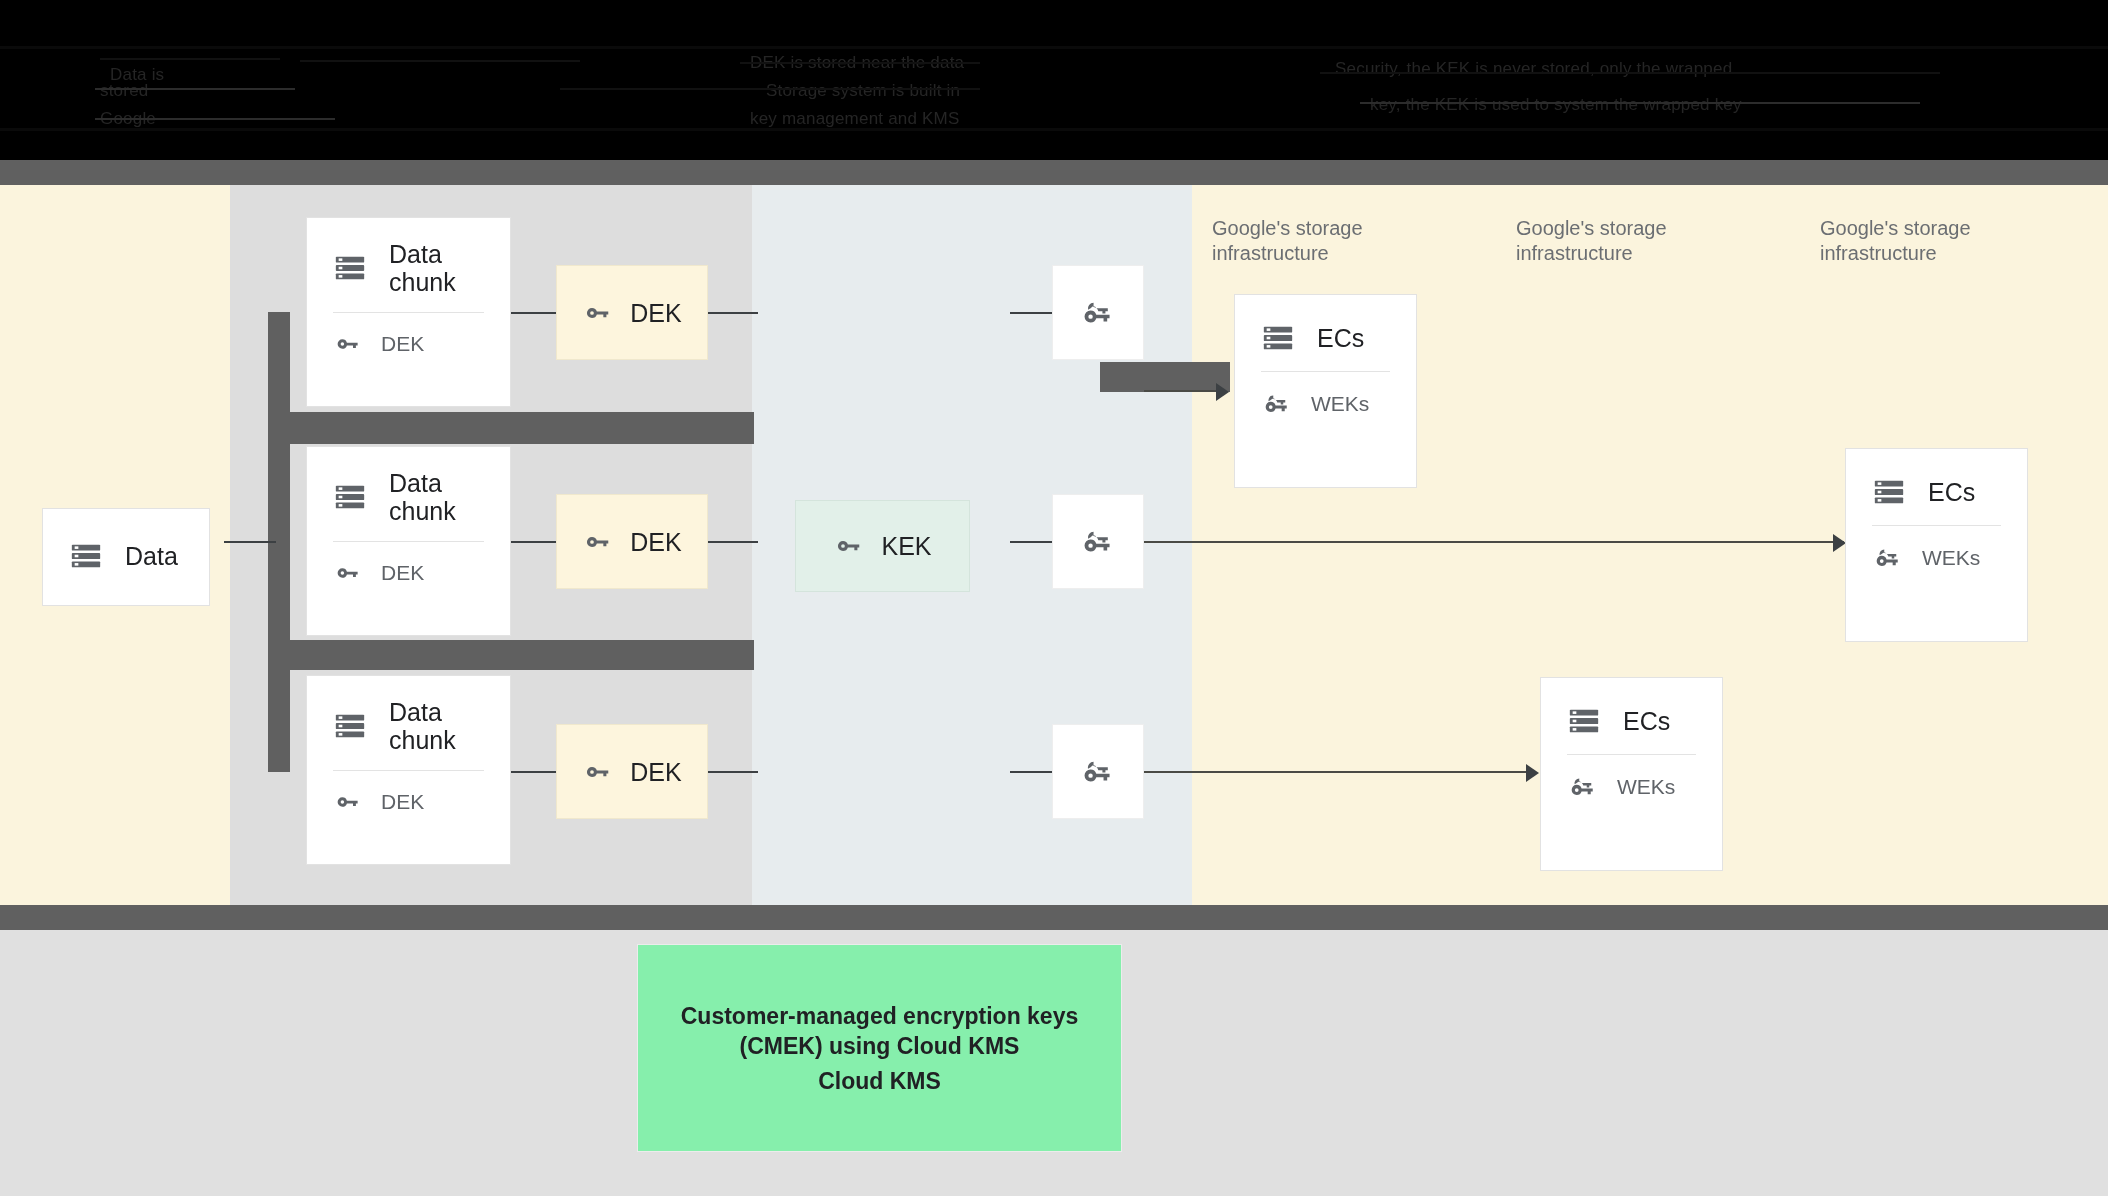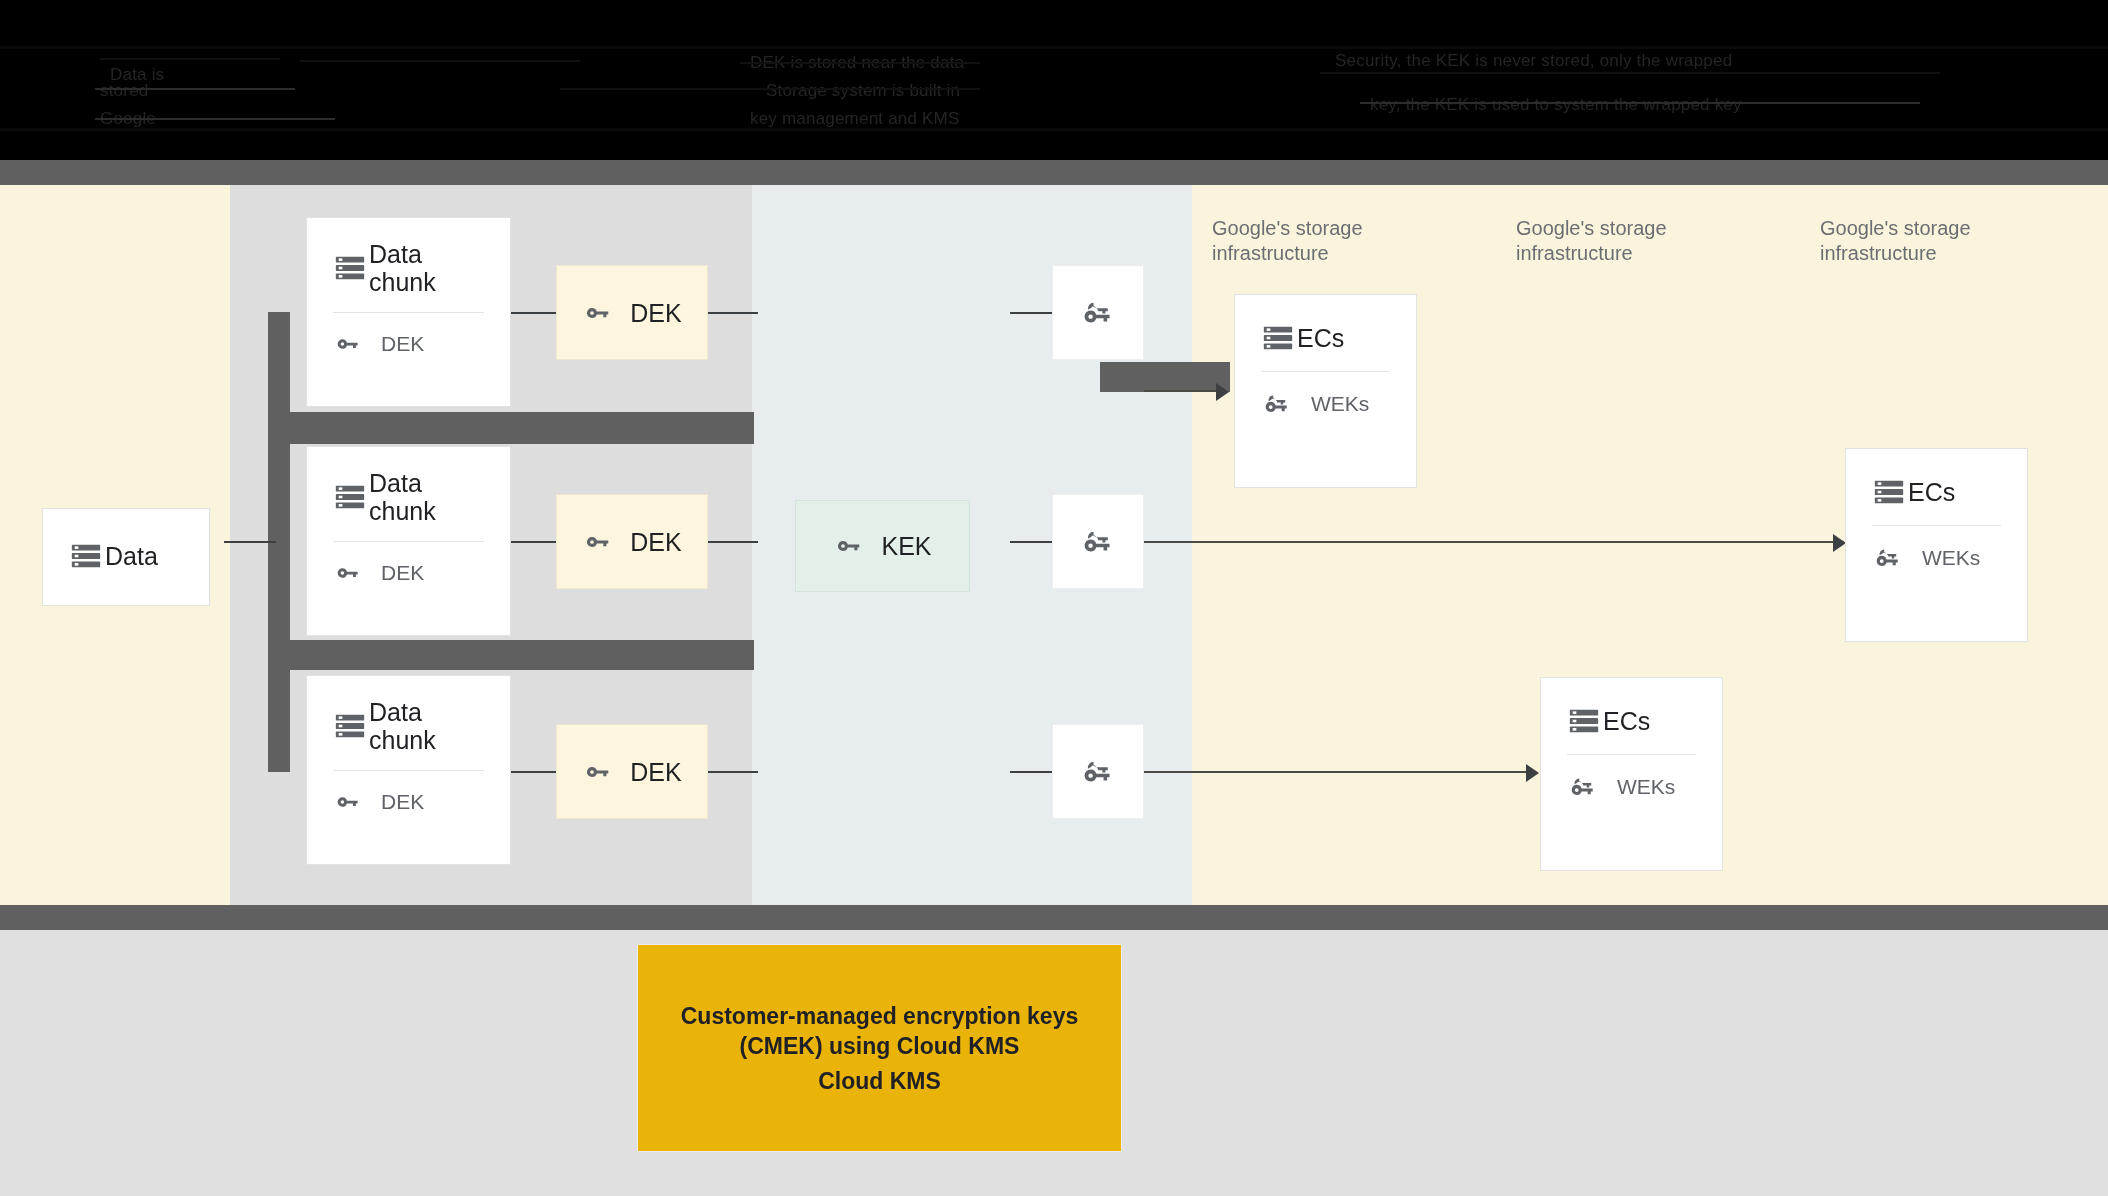--- a/index.html
+++ b/index.html
@@ -23,21 +23,21 @@
   
   .panel{position:absolute;}
   .panel-cream{background:#fbf4dd;}
   .panel-mint{background:#e7ecee;}
   .panel-gray{background:#dddddd;}
   .panel-bottom-gray{position:absolute;left:0;top:930px;width:2108px;height:266px;background:#e0e0e0;}
   .band-dark{position:absolute;background:#606060;}
 
   
   .card{position:absolute;background:#ffffff;border:1px solid #e2e2e2;box-sizing:border-box;}
-  .card-row{display:flex;align-items:center;gap:2px;}
+  .card-row{display:flex;align-items:center;gap:22px;}
   .card-top{padding:22px 26px 16px 26px;}
   .card-div{height:1px;background:#e3e3e3;margin:0 26px;}
   .card-bot{padding:16px 26px 20px 26px;display:flex;align-items:center;gap:18px;}
 
   .lbl-main{font-size:25px;color:#202124;line-height:28px;}
   .lbl-sub{font-size:21px;color:#5f6368;line-height:24px;}
 
   .keybox{position:absolute;background:#fdf5dd;border:1px solid #f0e8cd;box-sizing:border-box;
           display:flex;align-items:center;justify-content:center;gap:16px;}
   .kekbox{position:absolute;background:#e2f0e9;border:1px solid #d4e4dc;box-sizing:border-box;
@@ -53,38 +53,38 @@
   .conn{position:absolute;background:#3c4043;height:2px;}
   .arrowhead{position:absolute;width:0;height:0;
              border-top:9px solid transparent;border-bottom:9px solid transparent;
              border-left:13px solid #3c4043;}
   .arrowline{position:absolute;height:2px;background:#4a4a45;}
 
   
   .infra{position:absolute;font-size:20px;line-height:25px;color:#6b6e72;}
 
   
-  .capbox{position:absolute;background:#eab308;border:1px solid #ececec;box-sizing:border-box;
+  .capbox{position:absolute;background:#86efac;border:1px solid #ececec;box-sizing:border-box;
           display:flex;flex-direction:column;align-items:center;justify-content:center;padding:28px 34px;}
   .cap-strong{font-size:23px;font-weight:bold;color:#202124;text-align:center;line-height:30px;}
   .cap-norm{font-size:23px;color:#202124;text-align:center;line-height:30px;margin-top:26px;}
 </style>
 </head>
 <body>
 
 <div id="stage">
 
   <div class="hdr-band">
     <div class="hdr-line" style="left:110px;top:64px;">Data is</div>
     <div class="hdr-line" style="left:100px;top:80px;">stored</div>
     <div class="hdr-line" style="left:100px;top:108px;">Google</div>
     <div class="hdr-line" style="left:750px;top:52px;">DEK is stored near the data</div>
     <div class="hdr-line" style="left:750px;top:80px;margin-left:16px;">Storage system is built in</div>
     <div class="hdr-line" style="left:750px;top:108px;">key management and KMS</div>
-    <div class="hdr-line" style="left:1335px;top:50px;">Security, the KEK is never stored, only the wrapped</div>
+    <div class="hdr-line" style="left:1335px;top:58px;">Security, the KEK is never stored, only the wrapped</div>
     <div class="hdr-line" style="left:1370px;top:94px;">key, the KEK is used to system the wrapped key</div>
 
     <div class="hdr-rule" style="left:100px;top:58px;width:180px;"></div>
     <div class="hdr-rule" style="left:300px;top:60px;width:280px;"></div>
     <div class="hdr-rule lt" style="left:95px;top:88px;width:200px;"></div>
     <div class="hdr-rule" style="left:560px;top:88px;width:420px;"></div>
     <div class="hdr-rule lt" style="left:95px;top:118px;width:240px;"></div>
     <div class="hdr-rule" style="left:740px;top:62px;width:240px;"></div>
     <div class="hdr-rule" style="left:1320px;top:72px;width:620px;"></div>
     <div class="hdr-rule lt" style="left:1360px;top:102px;width:560px;"></div>

